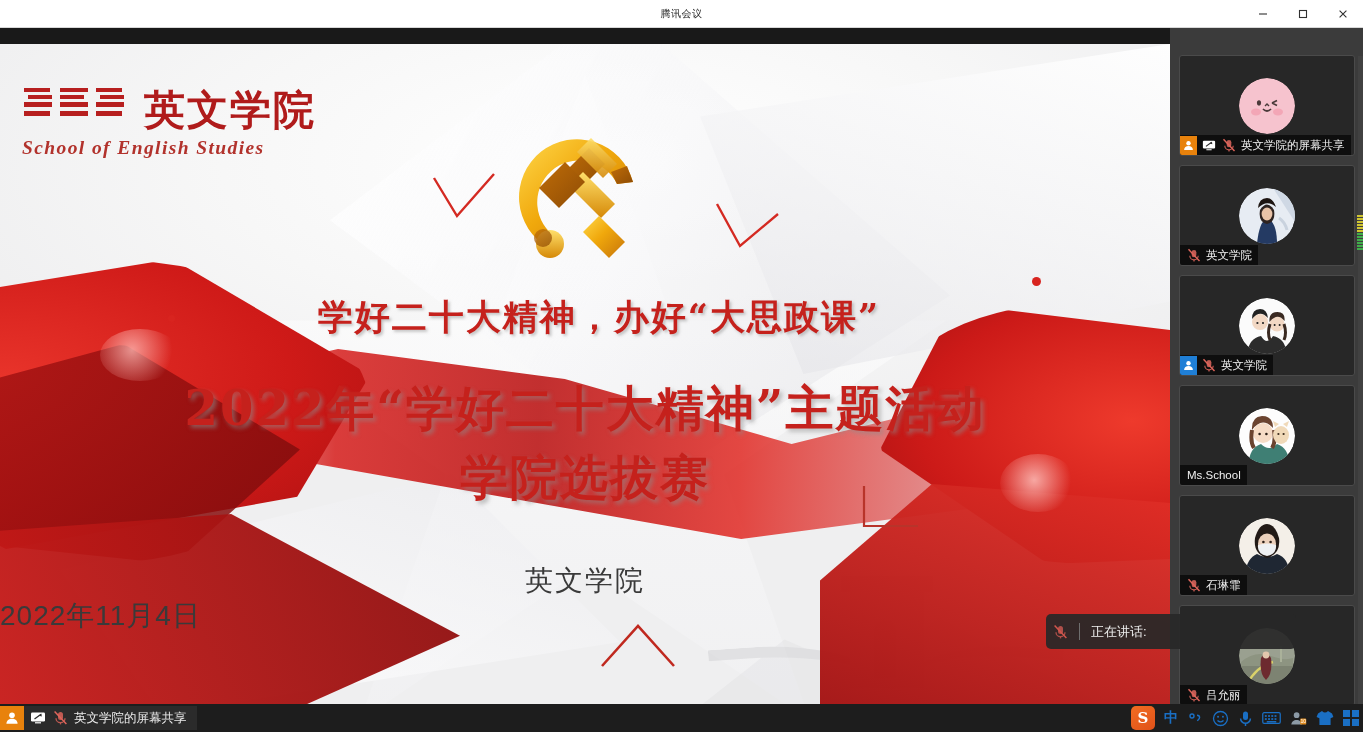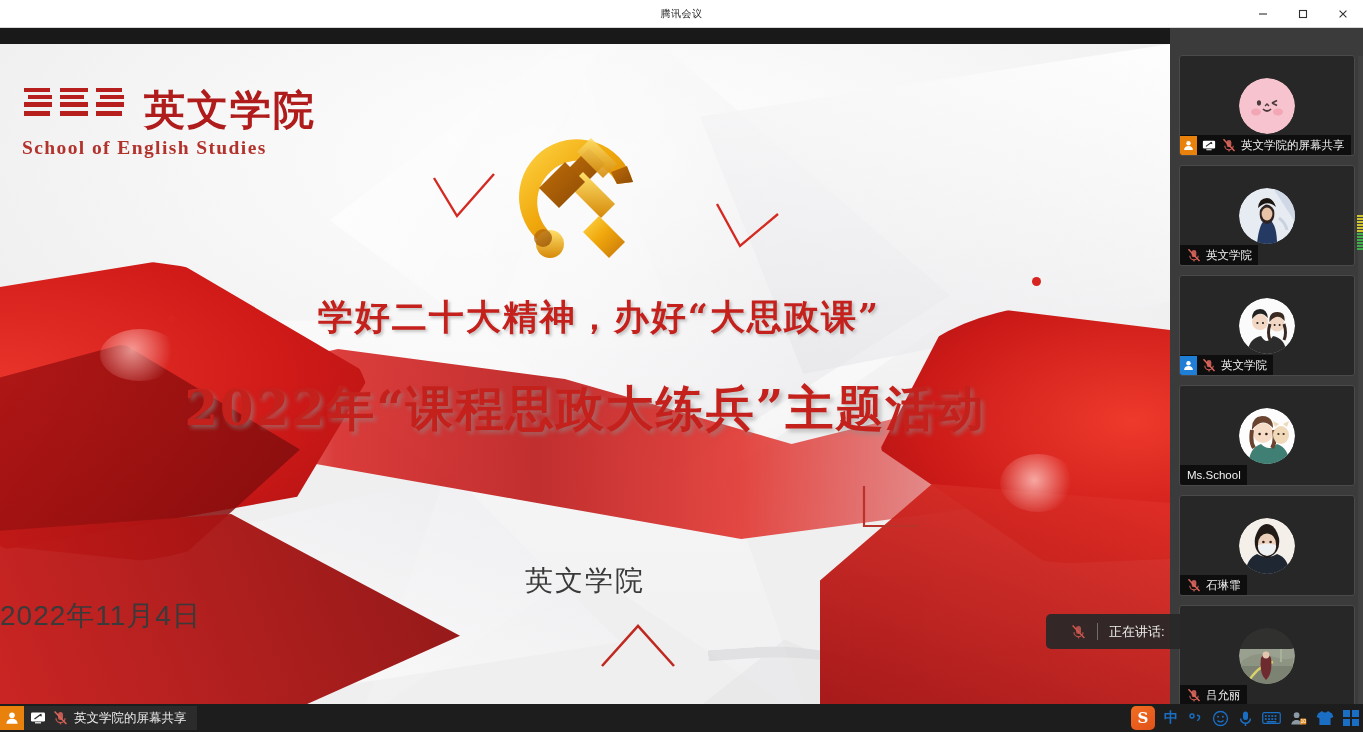--- a/index.html
+++ b/index.html
@@ -167,21 +167,21 @@
   
   #logo{ position:absolute; left:22px; top:38px; width:300px; }
   #logo .ses{ display:flex; align-items:flex-end; gap:10px; }
   #logo .ses-mark{ width:112px; height:48px; }
   #logo .ses-cn{
     font-family:"DejaVu Serif","Liberation Serif",serif;
     font-size:41px; font-weight:700; color:#b01b1b; letter-spacing:2px; line-height:.96;
   }
   #logo .ses-en{
     margin-top:7px; font-family:"Liberation Serif","DejaVu Serif",serif;
-    font-size:19.5px; font-weight:700; color:#b2322c; letter-spacing:1.4px;
+    font-style:italic; font-size:19.5px; font-weight:700; color:#b2322c; letter-spacing:1.4px;
   }
 
   
   #emblem{ position:absolute; left:505px; top:78px; width:165px; height:160px; }
 
   
   #slide-texts{ position:absolute; left:0; top:0; width:1170px; height:660px; }
   .line-sub{
     position:absolute; left:0; top:250px; width:1170px; text-align:center;
     font-family:"DejaVu Serif","Liberation Serif",serif;
@@ -207,21 +207,21 @@
   }
   .line-date{
     position:absolute; left:0; top:553px; width:1170px; text-align:left;
     font-size:28px; color:#3a3a3a; letter-spacing:1px;
   }
 
   
   #speaking-toast{
     position:absolute; left:1046px; top:614px; width:250px; height:35px;
     background:rgba(40,40,40,.93); border-radius:5px;
-    display:flex; align-items:center; padding:0 24px; gap:11px; z-index:60;
+    display:flex; align-items:center; padding:0 6px; gap:11px; z-index:60;
   }
   #speaking-toast .sep{ width:1px; height:17px; background:#6e6e6e; }
   #speaking-toast .txt{ color:#ededed; font-size:13px; }
 
   
   #sidebar{
     position:absolute; left:1170px; top:28px; width:193px; height:704px;
     background:#3b3b3b; overflow:hidden;
   }
   .tile{
@@ -420,21 +420,22 @@
         <path d="M64 64 L96 96 L110 82 L78 50 Z" fill="url(#gold2)"></path>
 
         <path d="M34 66 L60 40 L80 60 L54 86 Z" fill="url(#dark)"></path>
         <path d="M94 94 L120 120 L104 136 L78 110 Z" fill="url(#gold)"></path>
         <path d="M86 16 L112 42 L98 56 L72 30 Z" fill="url(#gold2)" opacity=".9"></path>
       </svg>
     </div>
 
     <div id="slide-texts">
       <div class="line-sub">学好二十大精神，办好“大思政课”</div>
-      <div class="line-main">2022年“课程思政大练兵”主题活动</div>
+      <div class="line-main">2022年“学好二十大精神”主题活动</div>
+      <div class="line-main2">学院选拔赛</div>
       <div class="line-org">英文学院</div>
       <div class="line-date">2022年11月4日</div>
     </div>
   </div>
 </div>
 
 <div id="speaking-toast">
   <span class="mini">
     <svg width="15" height="16" viewBox="0 0 15 16">
       <rect x="5" y="2" width="5" height="8" rx="2.5" fill="#b0504a"></rect>

